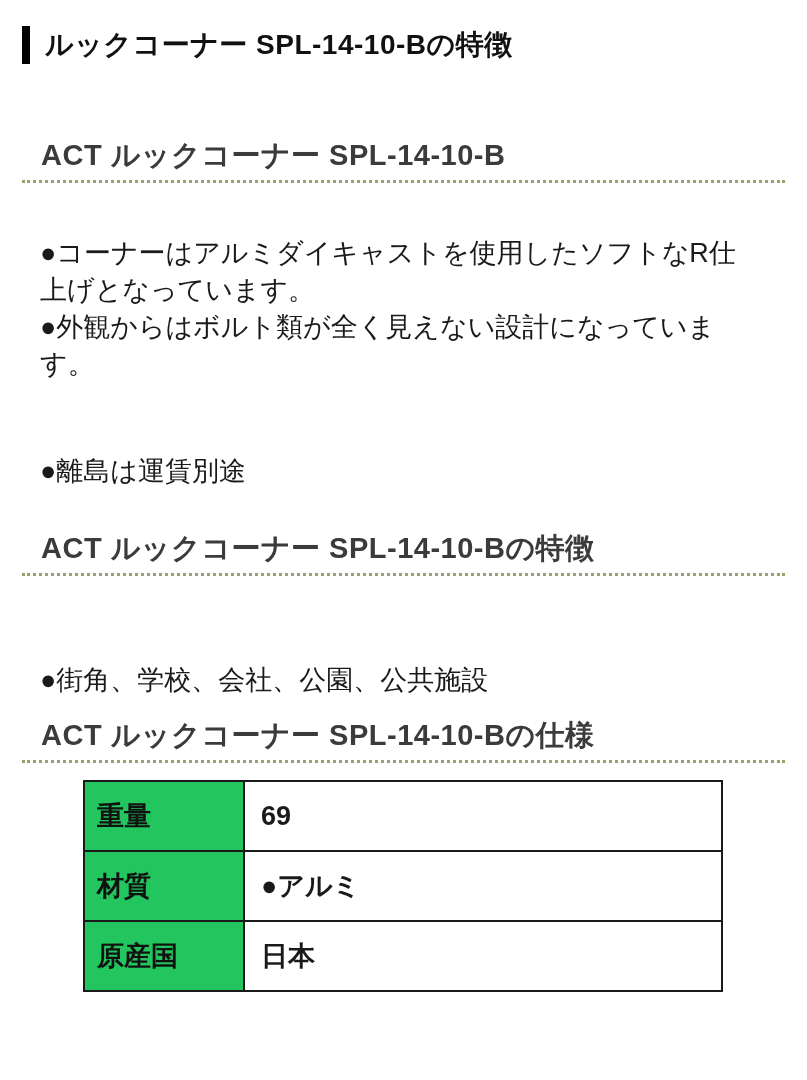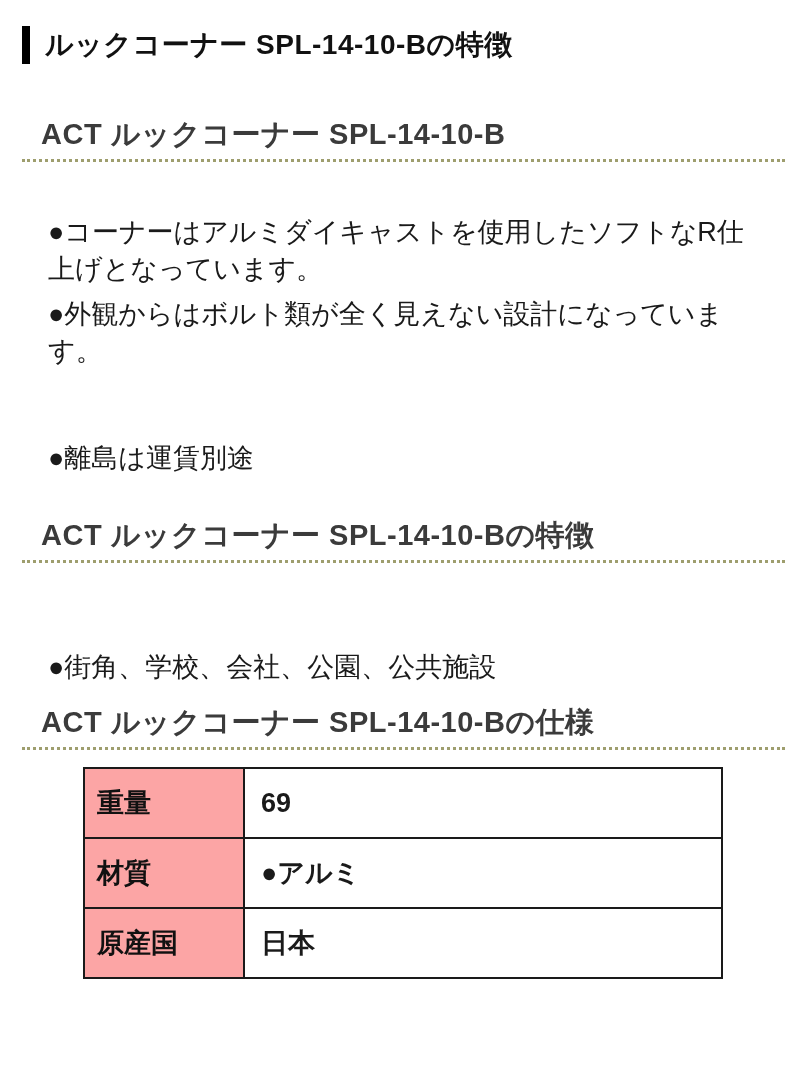--- a/index.html
+++ b/index.html
@@ -41,36 +41,36 @@
   
   .section-heading {
     margin: 0;
     padding-left: 19px;
     font-size: 29px;
     line-height: 40px;
     font-weight: 600;
     color: #3b3b3b;
     letter-spacing: 0.5px;
   }
-  .h1 { margin-top: 46px; }
+  .h1 { margin-top: 67px; }
   .h2 { margin-top: 38px; }
   .h3 { margin-top: 16px; }
   .dotted-rule {
     border: none;
     border-top: 3px dotted #9e9e6e;
     margin: 5px 0 0 0;
     height: 0;
   }
 
   
   .para-block {
     margin-top: 52px;
   }
   .body-para {
-    margin: 8px;
+    margin: 0;
     padding-left: 18px;
     max-width: 705px;
     font-size: 27px;
     line-height: 37px;
     color: #1a1a1a;
   }
   .note-para {
     margin-top: 70px;
   }
   .usage-para {
@@ -87,21 +87,21 @@
   .spec-table th,
   .spec-table td {
     border: 2px solid #1a1a1a;
     height: 70px;
     font-size: 27px;
     vertical-align: middle;
     box-sizing: border-box;
   }
   .spec-table th {
     width: 160px;
-    background: #fca5a5;
+    background: #22c55e;
     text-align: left;
     font-weight: 700;
     padding-left: 12px;
     color: #111111;
   }
   .spec-table td {
     background: #ffffff;
     padding-left: 16px;
     font-weight: 700;
   }

